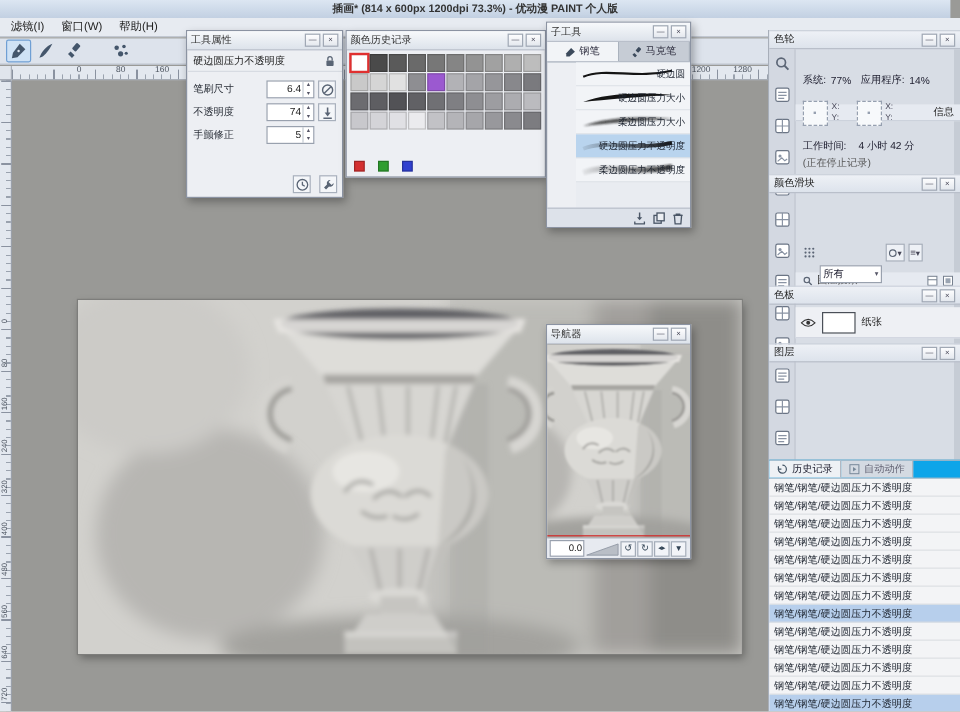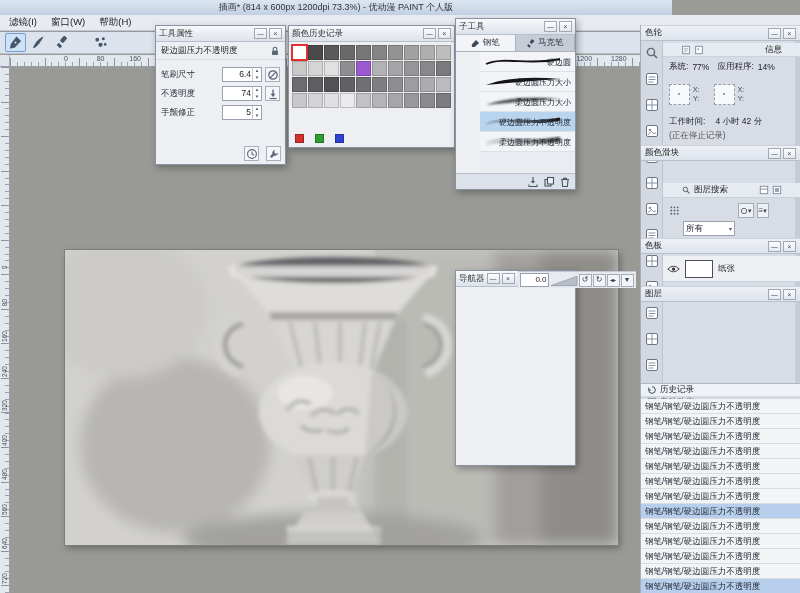--- a/index.html
+++ b/index.html
@@ -1,21 +1,21 @@
 <!DOCTYPE html>
 <html><head>
 <meta charset="utf-8">
 <style>
   html,body{margin:0;padding:0;}
   body{width:800px;height:593px;overflow:hidden;font-family:"Liberation Sans","DejaVu Sans",sans-serif;}
   .app{position:relative;width:800px;height:593px;background:#9a9a97;overflow:hidden;font-size:9px;color:#222;}
 
   
-  .titlebar{position:absolute;left:0;top:0;width:672px;height:15px;background:linear-gradient(#dce6f2,#c2d0e2);
-    text-align:center;font-size:9px;line-height:15px;color:#333;}
+  .titlebar{position:absolute;left:0;top:0;width:792px;height:15px;background:linear-gradient(#dce6f2,#c2d0e2);
+    text-align:center;font-size:9px;line-height:15px;color:#333;font-weight:bold;}
   .menubar{position:absolute;left:0;top:15px;width:800px;height:16px;background:#e7ebf1;border-bottom:1px solid #c2c8d2;
     display:flex;align-items:center;padding-left:2px;box-sizing:border-box;}
   .menu-item{padding:0 7px;font-size:9.5px;color:#222;}
   .toolbar{position:absolute;left:0;top:32px;width:800px;height:22px;background:#dde3ec;border-bottom:1px solid #b9bfc9;
     display:flex;align-items:center;gap:2px;padding-left:5px;box-sizing:border-box;}
   .tool-btn{width:21px;height:19px;border:1px solid transparent;background:transparent;display:flex;align-items:center;justify-content:center;padding:0;}
   .tool-btn svg{width:15px;height:15px;}
   .tool-btn.active{border-color:#6f9fd4;background:#cfe2f5;border-radius:2px;}
 
   
@@ -78,49 +78,49 @@
   .stab.active{background:#f2f4f7;}
   .st-list{flex:1;overflow:hidden;background:#e9ecf1;margin-left:24px;}
   .st-item{height:19px;position:relative;border-bottom:1px solid #dde1e7;background:#f2f4f7;}
   .st-item.selected{background:#b9d4ee;}
   .st-stroke{position:absolute;left:2px;top:1px;width:82px;height:16px;}
   .st-stroke svg{width:82px;height:16px;}
   .st-label{position:absolute;right:4px;top:50%;transform:translateY(-50%);font-size:8px;color:#1d2430;white-space:nowrap;}
   .st-foot{height:15px;background:#dde2ea;border-top:1px solid #b9bfca;display:flex;justify-content:flex-end;align-items:center;gap:4px;padding:0 4px;}
 
   
-  #navigator{left:455px;top:270px;width:121px;height:196px;display:flex;flex-direction:row;}
+  #navigator{left:455px;top:270px;width:121px;height:196px;display:flex;flex-direction:column;}
   .nav-thumb{flex:1;position:relative;background:#8f8f8d;overflow:hidden;}
   .nav-thumb svg{position:absolute;inset:0;width:100%;height:100%;}
   .nav-frame{position:absolute;left:0;right:0;bottom:1px;border-top:1.5px solid #d22a2a;}
   .nav-row{height:16px;display:flex;align-items:center;gap:1px;padding:0 2px;background:#e7eaf0;border-top:1px solid #c2c8d2;}
   .nv-val{width:26px;height:12px;background:#fff;border:1px solid #99a1ae;font-size:8px;text-align:right;padding-right:1px;line-height:12px;box-sizing:content-box;}
   .ramp{width:28px;height:13px;}
   .nv-btn{width:13px;height:13px;border:1px solid #a4acb8;background:#f2f4f8;font-size:8px;line-height:10px;text-align:center;color:#345;padding:0;}
 
   
   #dock{position:absolute;left:640px;top:25px;width:160px;height:568px;background:#d8dde5;border-left:1px solid #a7aeb9;
     z-index:15;font-size:8.5px;overflow:hidden;box-sizing:border-box;}
   .dhead{position:absolute;left:0;right:0;height:16px;background:linear-gradient(#eef1f6,#dde3ec);
     border-top:1px solid #cdd3dc;border-bottom:1px solid #b9bfca;display:flex;align-items:center;padding:0 4px;font-size:8.5px;box-sizing:border-box;}
   .dhead .t{flex:1;}
   .dock-strip{position:absolute;left:0;top:16px;width:22px;height:342px;background:#d3d8e1;border-right:1px solid #c0c6d0;box-sizing:border-box;}
   .strip-btn{position:absolute;left:2px;width:17px;height:17px;border:none;background:transparent;padding:0;}
   .strip-btn svg{width:16px;height:16px;}
-  .dsub{position:absolute;background:#e6eaf1;border-bottom:1px solid #ccd2dc;display:flex;align-items:center;gap:3px;font-size:8.5px;padding:0 18px;box-sizing:border-box;}
+  .dsub{position:absolute;background:#e6eaf1;border-bottom:1px solid #ccd2dc;display:flex;align-items:center;gap:3px;font-size:8.5px;padding:0 5px;box-sizing:border-box;margin-top:44px;}
   .dline{position:absolute;left:22px;right:0;display:flex;align-items:center;gap:4px;padding-left:6px;color:#223;}
   .clabels{display:flex;flex-direction:column;font-size:7px;line-height:9px;color:#445;}
   .dashed{width:19px;height:19px;border:1px dashed #96a0b0;background:#f7f9fb;position:relative;}
   .dashed::after{content:"";position:absolute;left:8px;top:8px;width:2px;height:2px;background:#96a0b0;}
   .dropdown{width:52px;height:15px;background:#fff;border:1px solid #99a1ae;display:flex;align-items:center;padding:0 2px;box-sizing:border-box;margin-top:36px;}
   .dropdown .dv{flex:1;font-size:8.5px;}
   .sbtn{height:15px;border:1px solid #a4acb8;background:#eef1f6;display:flex;align-items:center;font-size:7px;color:#445;padding:0 1px;gap:0;}
   .paper-row{position:absolute;left:22px;right:0;height:26px;background:#eef0f4;border-bottom:1px solid #ccd2dc;display:flex;align-items:center;gap:5px;padding-left:4px;box-sizing:border-box;}
   .paper-sw{width:26px;height:16px;background:#fff;border:1px solid #4a4f58;}
-  .hist-tabs{position:absolute;left:0;top:358px;width:160px;height:16px;display:flex;background:#0ea5e9;border-top:1px solid #b2b8c2;border-bottom:1px solid #b2b8c2;box-sizing:border-box;flex-direction:column;}
+  .hist-tabs{position:absolute;left:0;top:358px;width:160px;height:16px;display:flex;background:#0ea5e9;border-top:1px solid #b2b8c2;border-bottom:1px solid #b2b8c2;box-sizing:border-box;}
   .htab{display:flex;align-items:center;gap:3px;padding:0 6px;font-size:8.5px;color:#667;background:#d4dae2;border-right:1px solid #b2b8c2;}
   .htab.active{background:#eef1f5;color:#223;}
   .hist-list{position:absolute;left:0;top:374px;width:160px;bottom:0;background:#eef0f3;overflow:hidden;}
   .hist-row{height:14px;line-height:14px;border-bottom:1px solid #d9dce1;padding-left:4px;font-size:8.5px;color:#1e2530;background:#f3f4f6;white-space:nowrap;overflow:hidden;}
   .hist-row.selected{background:#b7cfec;}
   .dock-scroll{position:absolute;right:0;top:16px;width:5px;height:342px;background:#c6ccd5;}
 </style>
 </head>
 <body>
 

